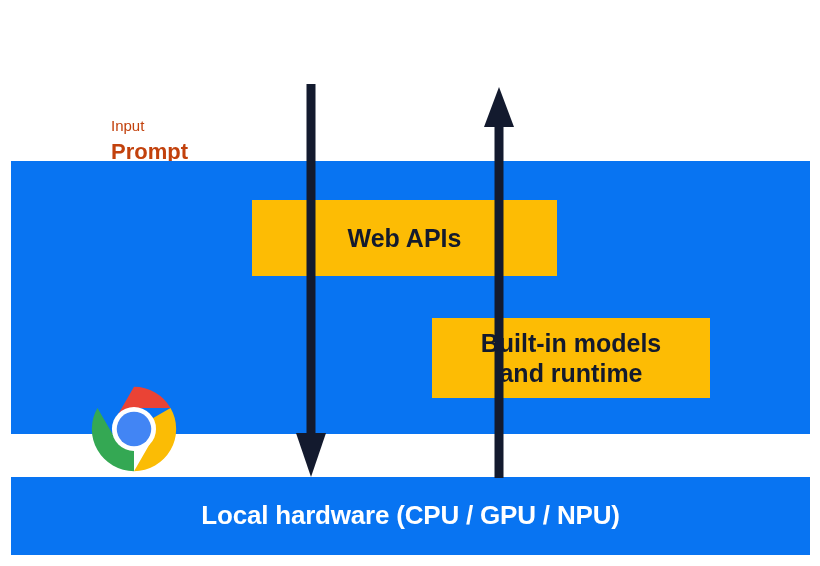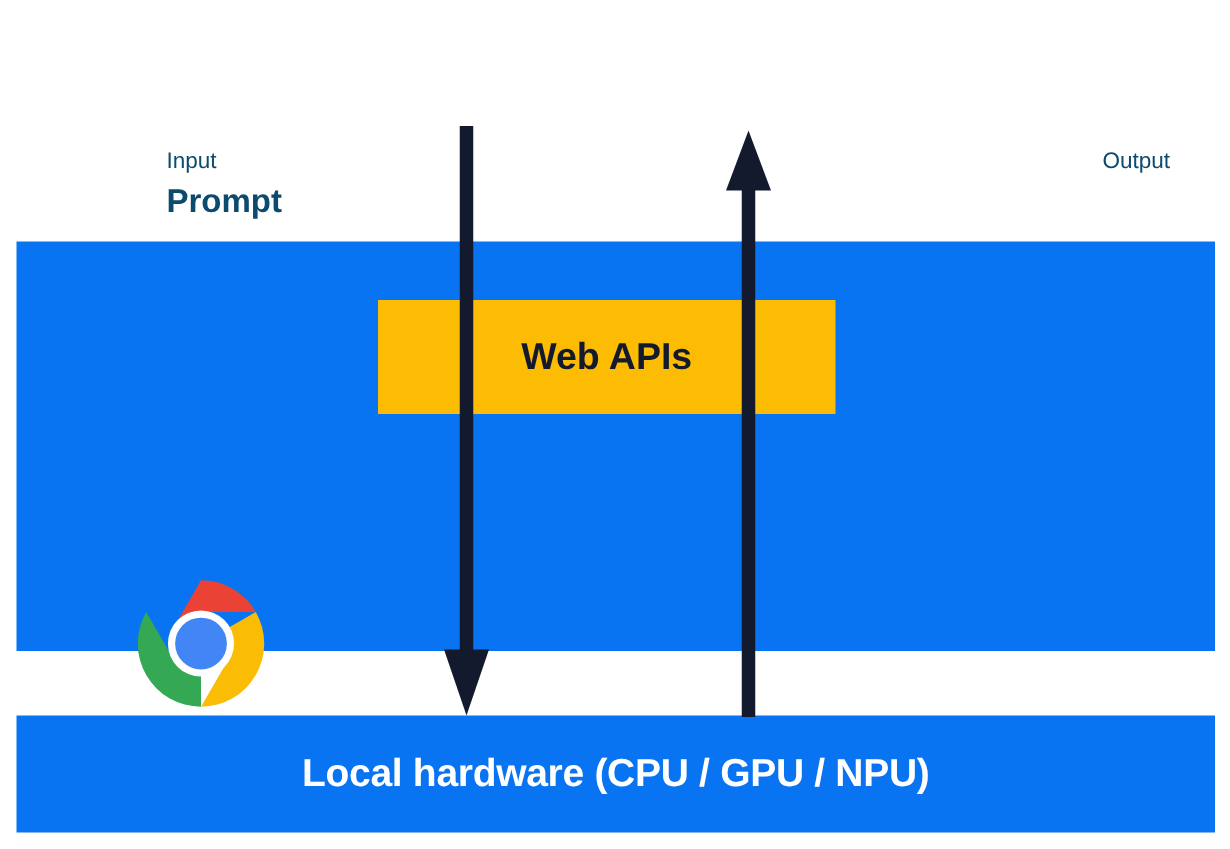--- a/index.html
+++ b/index.html
@@ -53,23 +53,24 @@
     font-size: 26px;
     letter-spacing: -0.2px;
     white-space: nowrap;
   }
   #band-web-application .band-title { top: 22px; }
   #band-local-hardware .band-title { top: 23px; }
 
   
   .io-label {
     position: absolute;
-    color: #0c4a6e;
+    color: #c2410c;
     line-height: 1.25;
     white-space: nowrap;
+    margin-top: 18px;
   }
   .io-kicker {
     font-size: 15px;
     font-weight: normal;
     display: block;
   }
   .io-value {
     font-size: 22px;
     font-weight: bold;
     display: block;
@@ -161,21 +162,20 @@
 
 <div id="canvas">
 
 
   <div class="io-label" id="io-input">
     <span class="io-kicker">Input</span>
     <span class="io-value">Prompt</span>
   </div>
 
   <div class="io-label" id="io-output">
-    <span class="io-kicker">Output</span>
   </div>
 
   <div class="band" id="band-browser">
 
     <div id="browser-group">
       <svg id="chrome-logo" width="92" height="92" viewBox="0 0 96 96">
 
         <path d="M48 4 A44 44 0 0 1 86.1 26 L48 26 A22 22 0 0 0 28.9 37 Z" fill="#ea4335"></path>
 
         <path d="M86.1 26 A44 44 0 0 1 48 92 L67.1 59 A22 22 0 0 0 67.1 37 Z" fill="#fbbc05"></path>
@@ -186,20 +186,24 @@
 
         <circle cx="48" cy="48" r="18" fill="#4285f4"></circle>
       </svg>
       <span id="browser-caption">Browser</span>
     </div>
 
     <div class="yellow-box" id="box-web-apis" style="left:241px; top:39px;">
       <span>Web APIs</span>
     </div>
 
+    <div class="yellow-box" id="box-builtin-models" style="left:421px; top:157px;">
+      <span class="two-line">Built-in models
+and runtime</span>
+    </div>
   </div>
 
   <div class="band" id="band-local-hardware">
     <span class="band-title">Local hardware (CPU / GPU / NPU)</span>
   </div>
 
   <svg class="arrow" id="arrow-input" viewBox="0 0 42 394">
     <rect x="16.5" y="0" width="9" height="352" fill="#131a2e"></rect>
     <polygon points="6,349 36,349 21,393" fill="#131a2e"></polygon>
   </svg>

